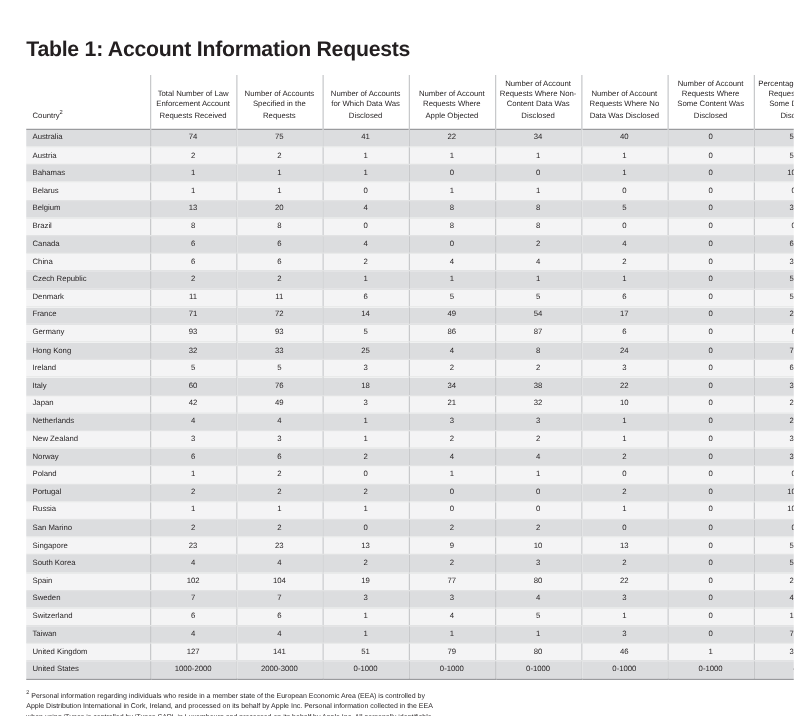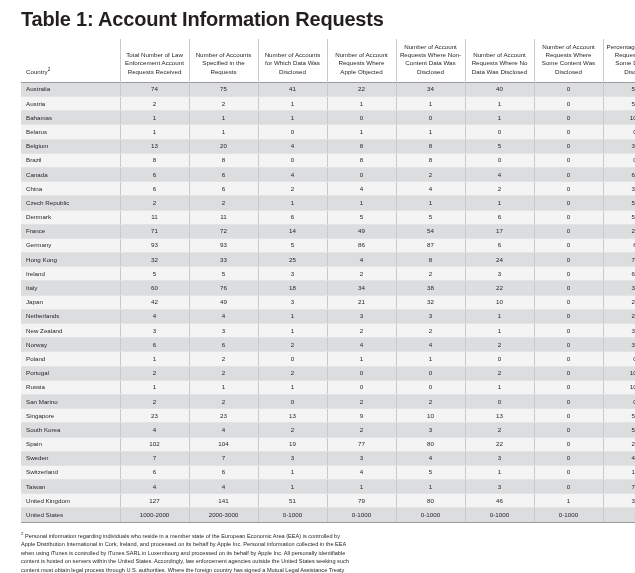--- a/index.html
+++ b/index.html
@@ -15,26 +15,27 @@
     color: #231f20;
     overflow: hidden;
   }
   #page {
     width: 635px;
     height: 573px;
     position: relative;
     padding: 0;
   }
   #page-title {
-    font-size: 20px;
+    font-size: 17px;
     font-weight: bold;
     letter-spacing: -0.2px;
     color: #231f20;
     padding: 8px 0 0 21px;
     line-height: 22px;
+    margin-top: 21px;
   }
   table.data-table {
     width: 594px;
     margin: 9px 0 0 21px;
     border-collapse: collapse;
     table-layout: fixed;
     font-size: 6.2px;
   }
   table.data-table thead th {
     font-weight: normal;

